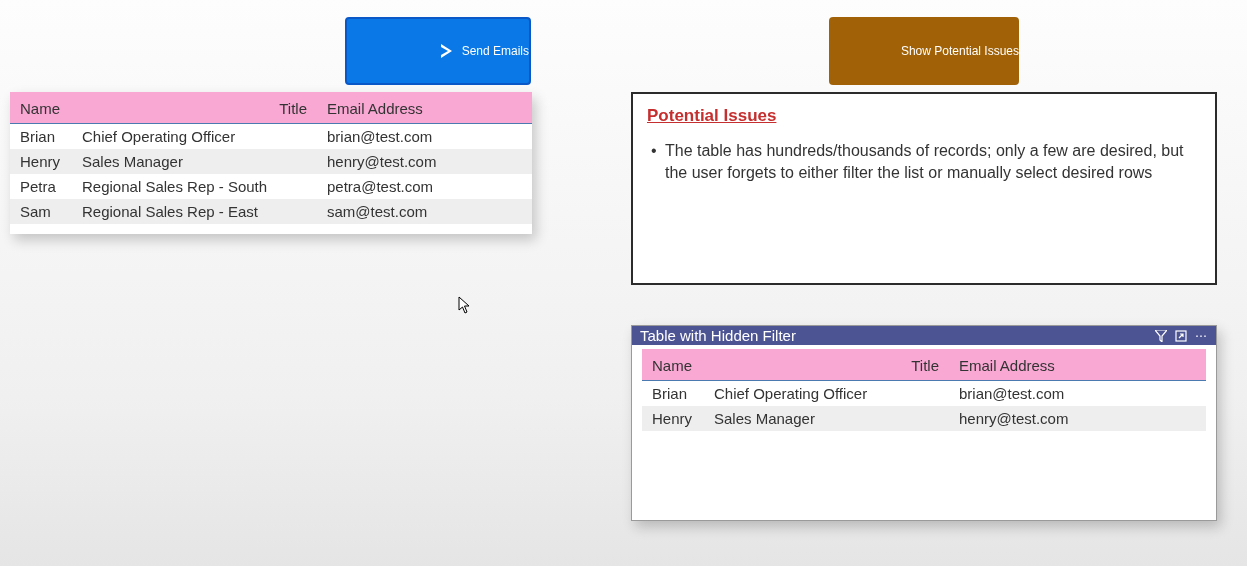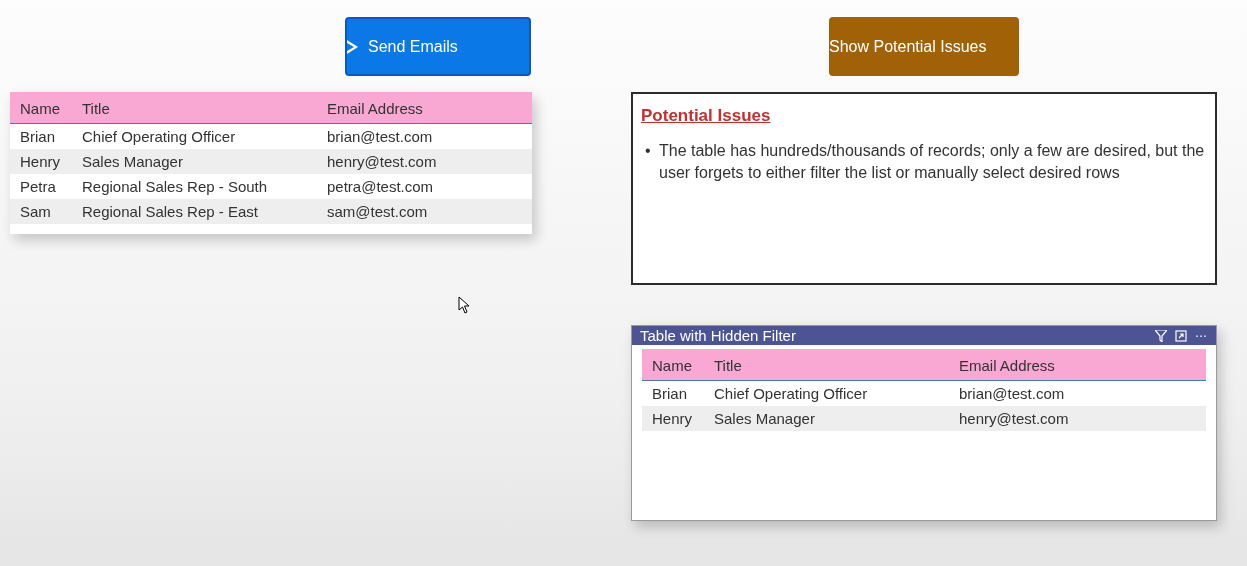--- a/index.html
+++ b/index.html
@@ -11,24 +11,24 @@
       font-family: "Segoe UI", Arial, sans-serif;
       background: linear-gradient(to bottom, #fdfdfd 0%, #f0f0f0 70%, #e5e5e5 100%);
       width: 1247px;
       height: 566px;
       position: relative;
       overflow: hidden;
     }
     .btn {
       display: inline-flex;
       align-items: center;
-      justify-content: flex-start;
-      height: 59px;
+      justify-content: flex-end;
+      height: 68px;
       border-radius: 4px;
-      font-size: 16px;
+      font-size: 12px;
       color: #fff;
       cursor: pointer;
       border: none;
     }
     .btn-send {
       position: absolute;
       left: 345px;
       top: 17px;
       width: 186px;
       background: #0a78e6;
@@ -94,21 +94,21 @@
       background: #eeeeee;
     }
     .panel-issues {
       position: absolute;
       left: 631px;
       top: 92px;
       width: 586px;
       height: 193px;
       background: #fff;
       border: 2px solid #2b2b2b;
-      padding: 12px 8px;
+      padding: 12px 14px;
     }
     .issues-title {
       color: #c62f2f;
       font-size: 17px;
       font-weight: 700;
       text-decoration: underline;
       margin-bottom: 14px;
     }
     .issue-item {
       font-size: 16px;
@@ -180,21 +180,21 @@
       top: 296px;
       width: 14px;
       height: 18px;
       pointer-events: none;
     }
     .cursor svg {
       width: 100%;
       height: 100%;
     }
     .col-name { width: 62px; }
-    .col-title { width: 245px; }
+    .col-title { width: 245px; text-align: right; }
     .col-email { }
   </style>
 </head>
 <body>
 
 <button class="btn btn-send">
   <span class="play-icon"></span>
   <span>Send Emails</span>
 </button>
 

